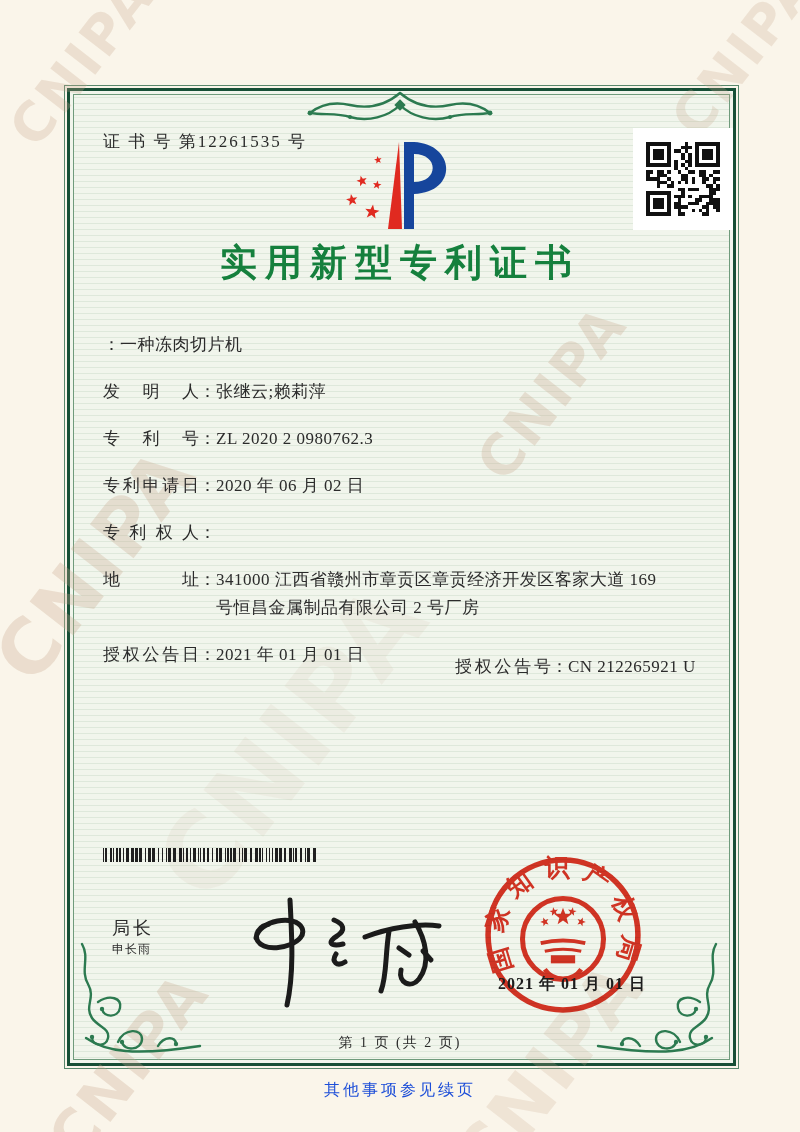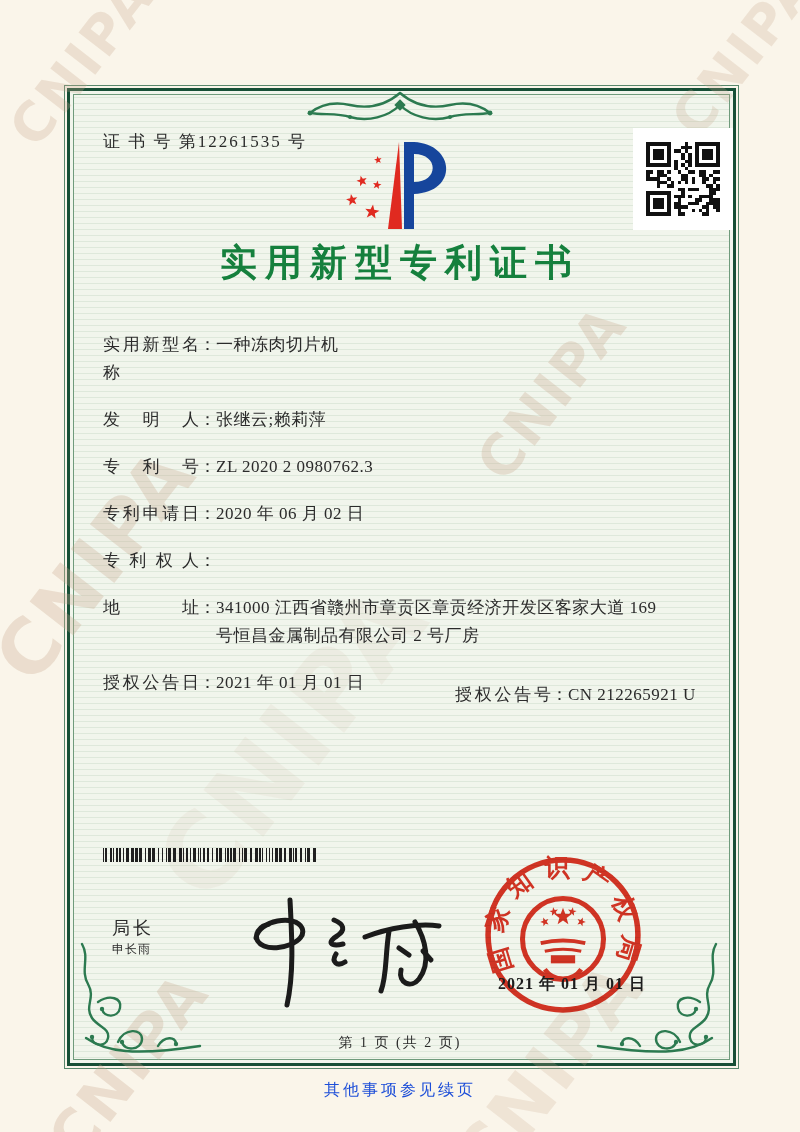--- a/index.html
+++ b/index.html
@@ -355,21 +355,20 @@
         <rect x="10" y="20" width="1" height="1" fill="#111"></rect>
         <rect x="16" y="20" width="1" height="1" fill="#111"></rect>
         <rect x="17" y="20" width="1" height="1" fill="#111"></rect>
       </svg>
   </div>
 
   <div class="title">实用新型专利证书</div>
 
   <div class="fields">
     <div class="frow">
-      <span class="flabel">实用新型名称</span>
         <span class="fcolon">：</span>
         <span class="fvalue">一种冻肉切片机</span>
     </div>
     <div class="frow">
       <span class="flabel">发明人</span>
         <span class="fcolon">：</span>
         <span class="fvalue">张继云;赖莉萍</span>
     </div>
     <div class="frow">
       <span class="flabel">专利号</span>

